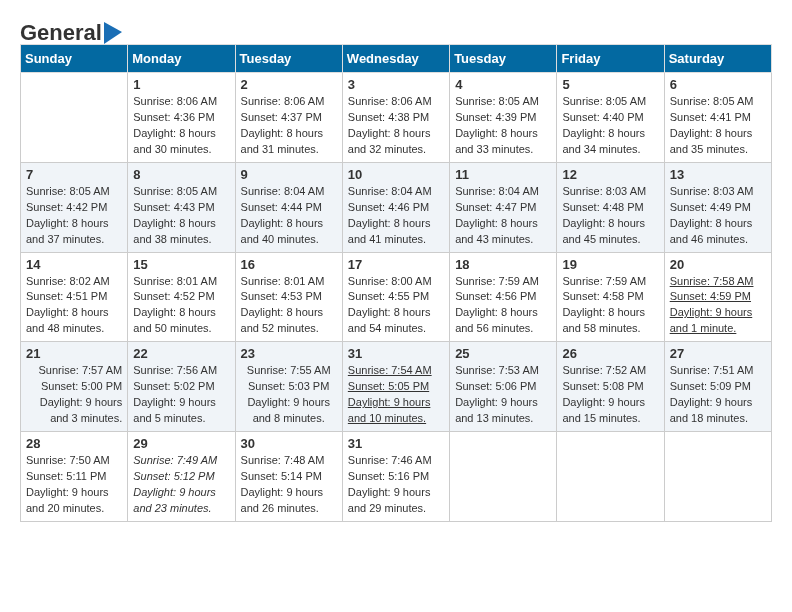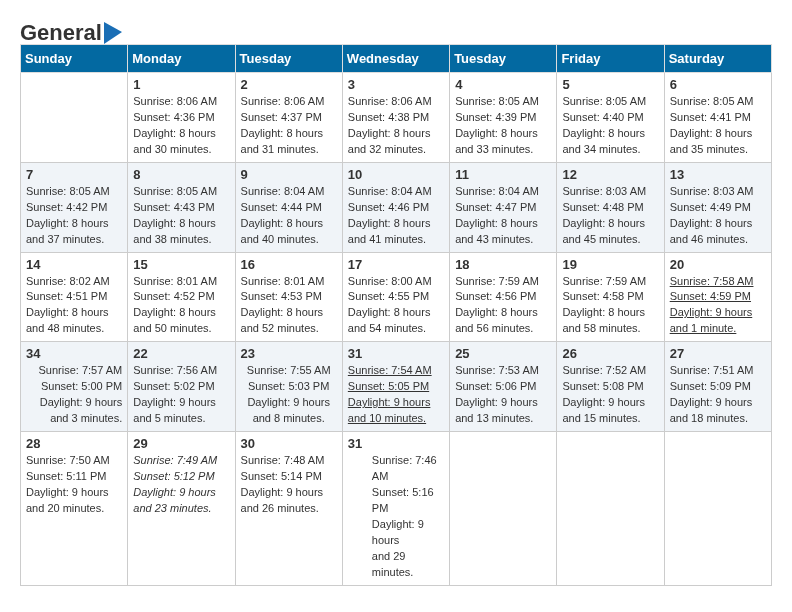--- a/index.html
+++ b/index.html
@@ -235,21 +235,21 @@
         <td>
           <span class="day-num">20</span>
           <div class="day-info" style="white-space: pre-line; text-decoration: underline;">Sunrise: 7:58 AM
 Sunset: 4:59 PM
 Daylight: 9 hours
 and 1 minute.</div>
         </td>
       </tr>
       <tr class="row-bg-light">
         <td>
-          <span class="day-num">34</span>
+          <span class="day-num">21</span>
           <div class="day-info" style="white-space: pre-line; text-align: right;">Sunrise: 7:57 AM
 Sunset: 5:00 PM
 Daylight: 9 hours
 and 3 minutes.</div>
         </td>
         <td>
           <span class="day-num">22</span>
           <div class="day-info" style="white-space: pre-line;">Sunrise: 7:56 AM
 Sunset: 5:02 PM
 Daylight: 9 hours
@@ -308,21 +308,21 @@
         </td>
         <td>
           <span class="day-num">30</span>
           <div class="day-info" style="white-space: pre-line;">Sunrise: 7:48 AM
 Sunset: 5:14 PM
 Daylight: 9 hours
 and 26 minutes.</div>
         </td>
         <td>
           <span class="day-num">31</span>
-          <div class="day-info" style="white-space: pre-line; margin-left: 24px;">Sunrise: 7:46 AM
+          <div class="day-info" style="white-space: pre-line;">Sunrise: 7:46 AM
 Sunset: 5:16 PM
 Daylight: 9 hours
 and 29 minutes.</div>
         </td>
         <td class="empty-cell"></td>
         <td class="empty-cell"></td>
         <td class="empty-cell"></td>
       </tr>
     </tbody>
 </table>

